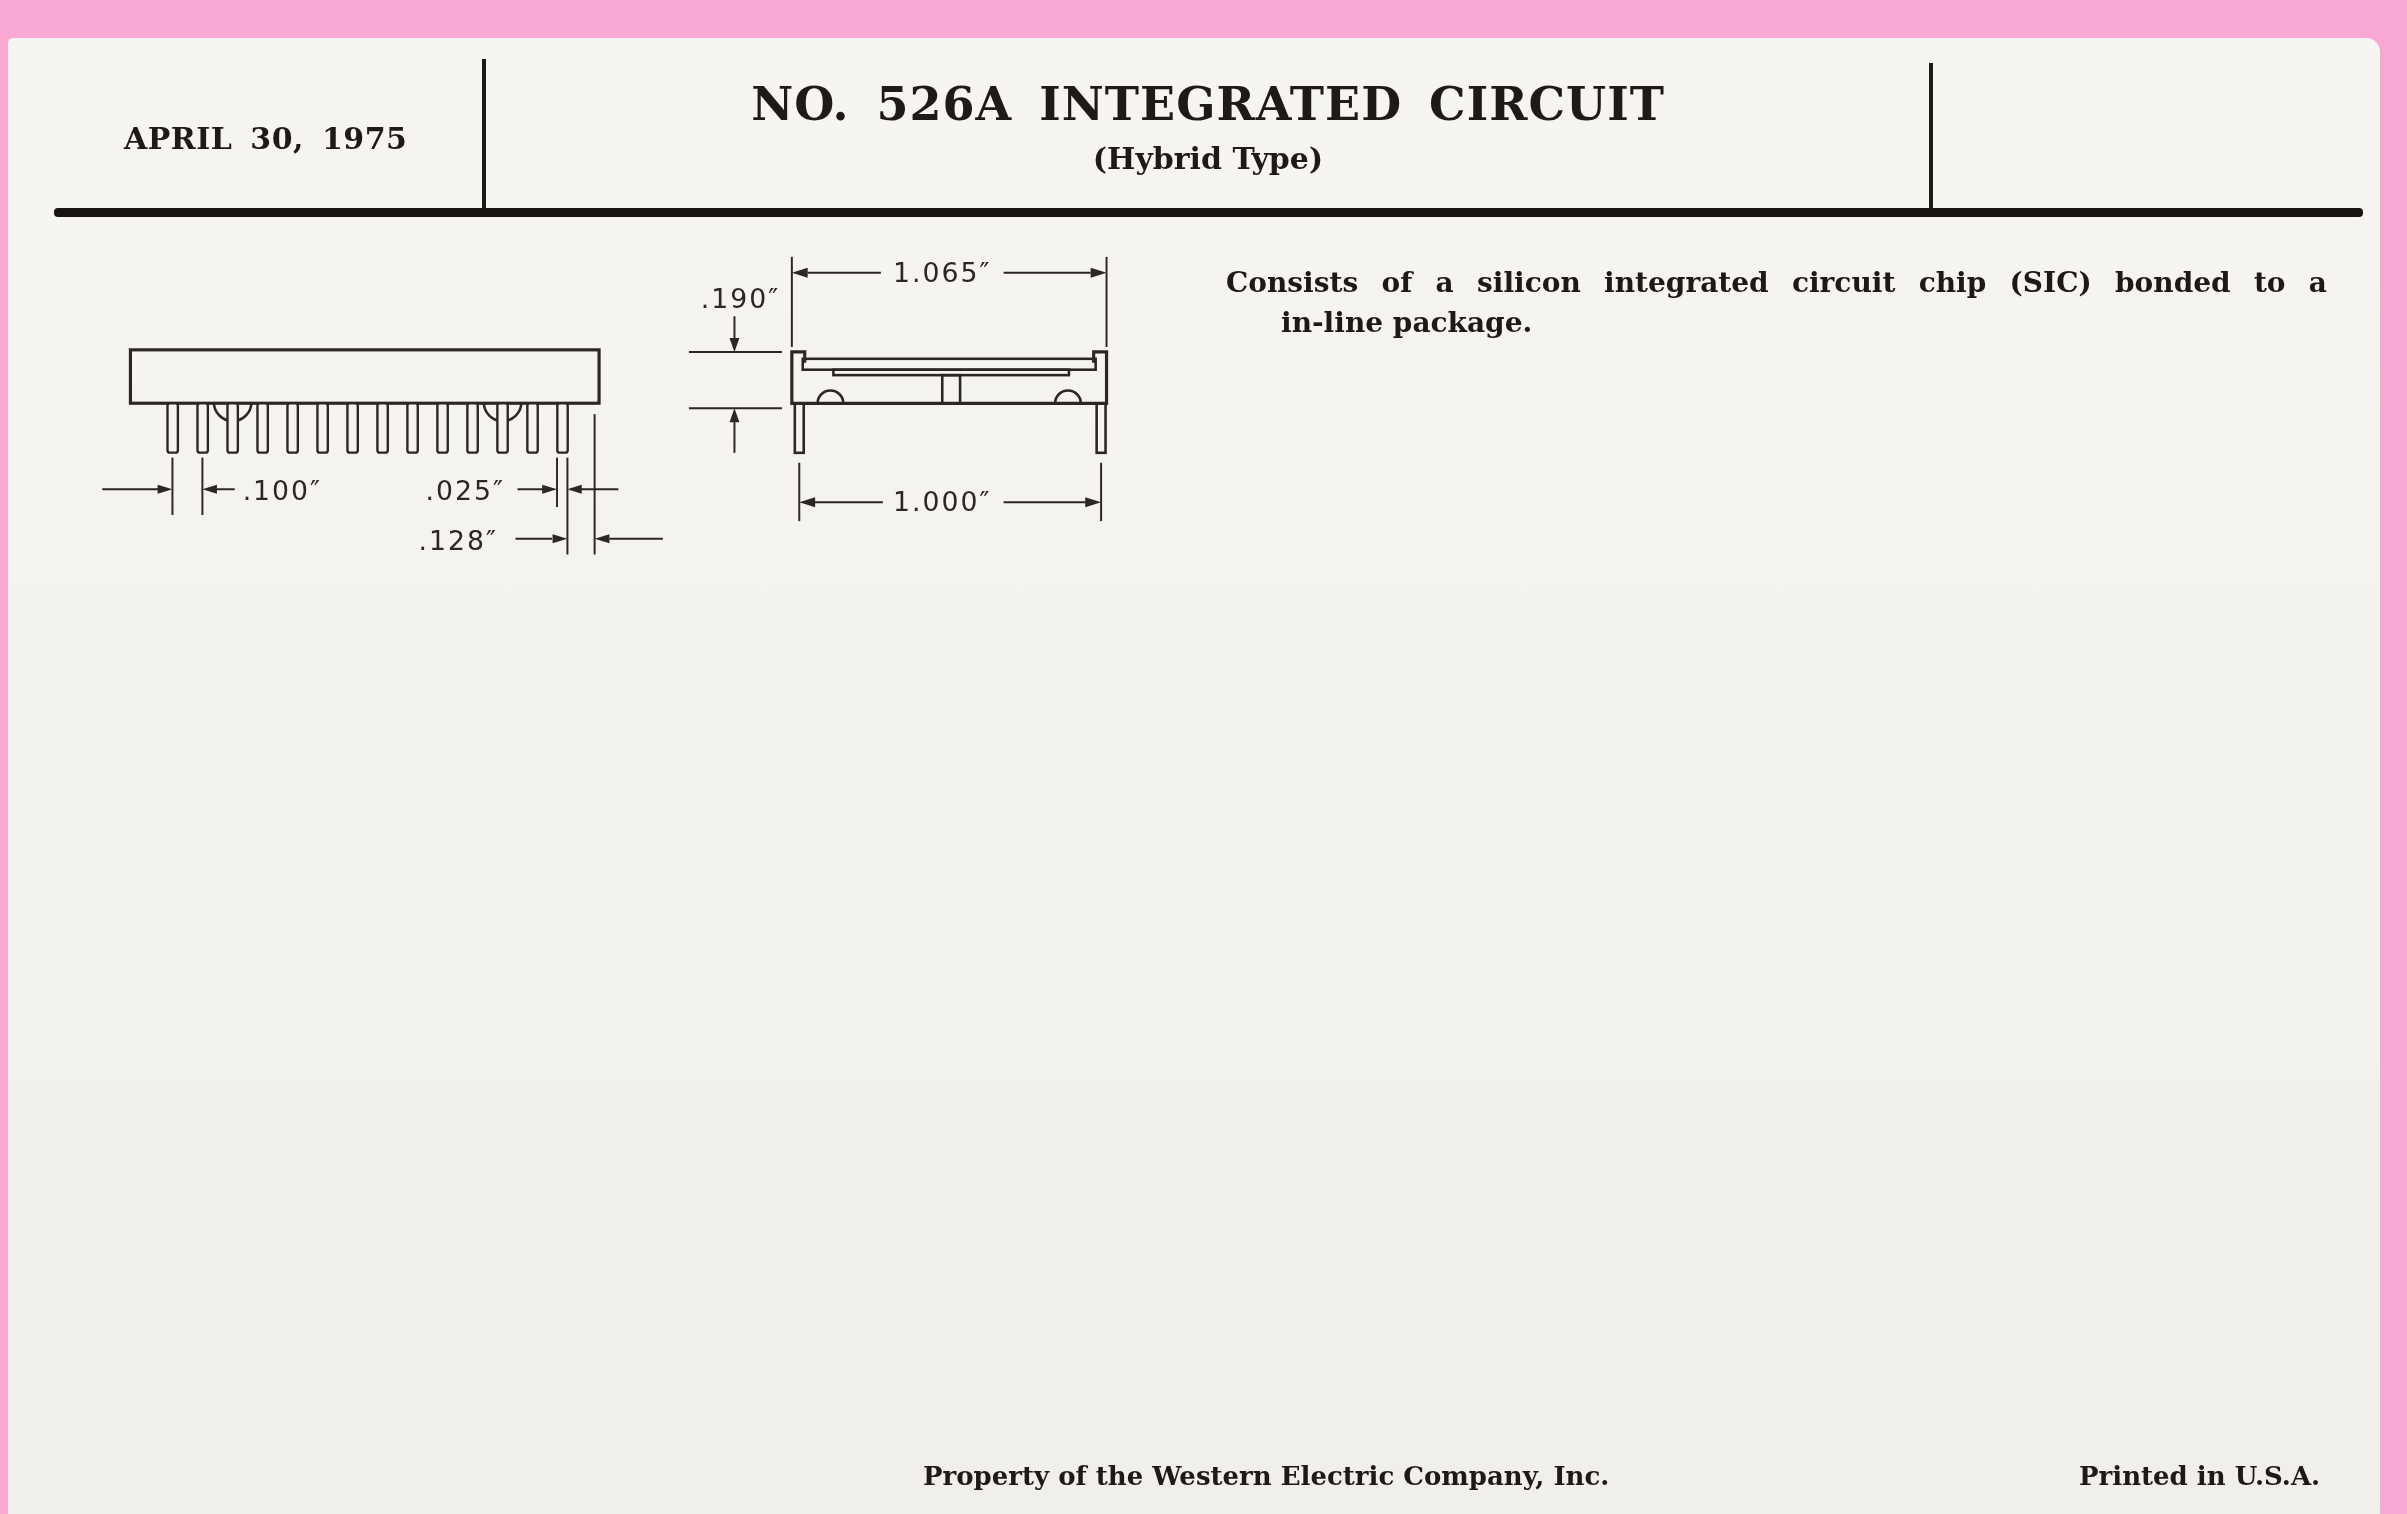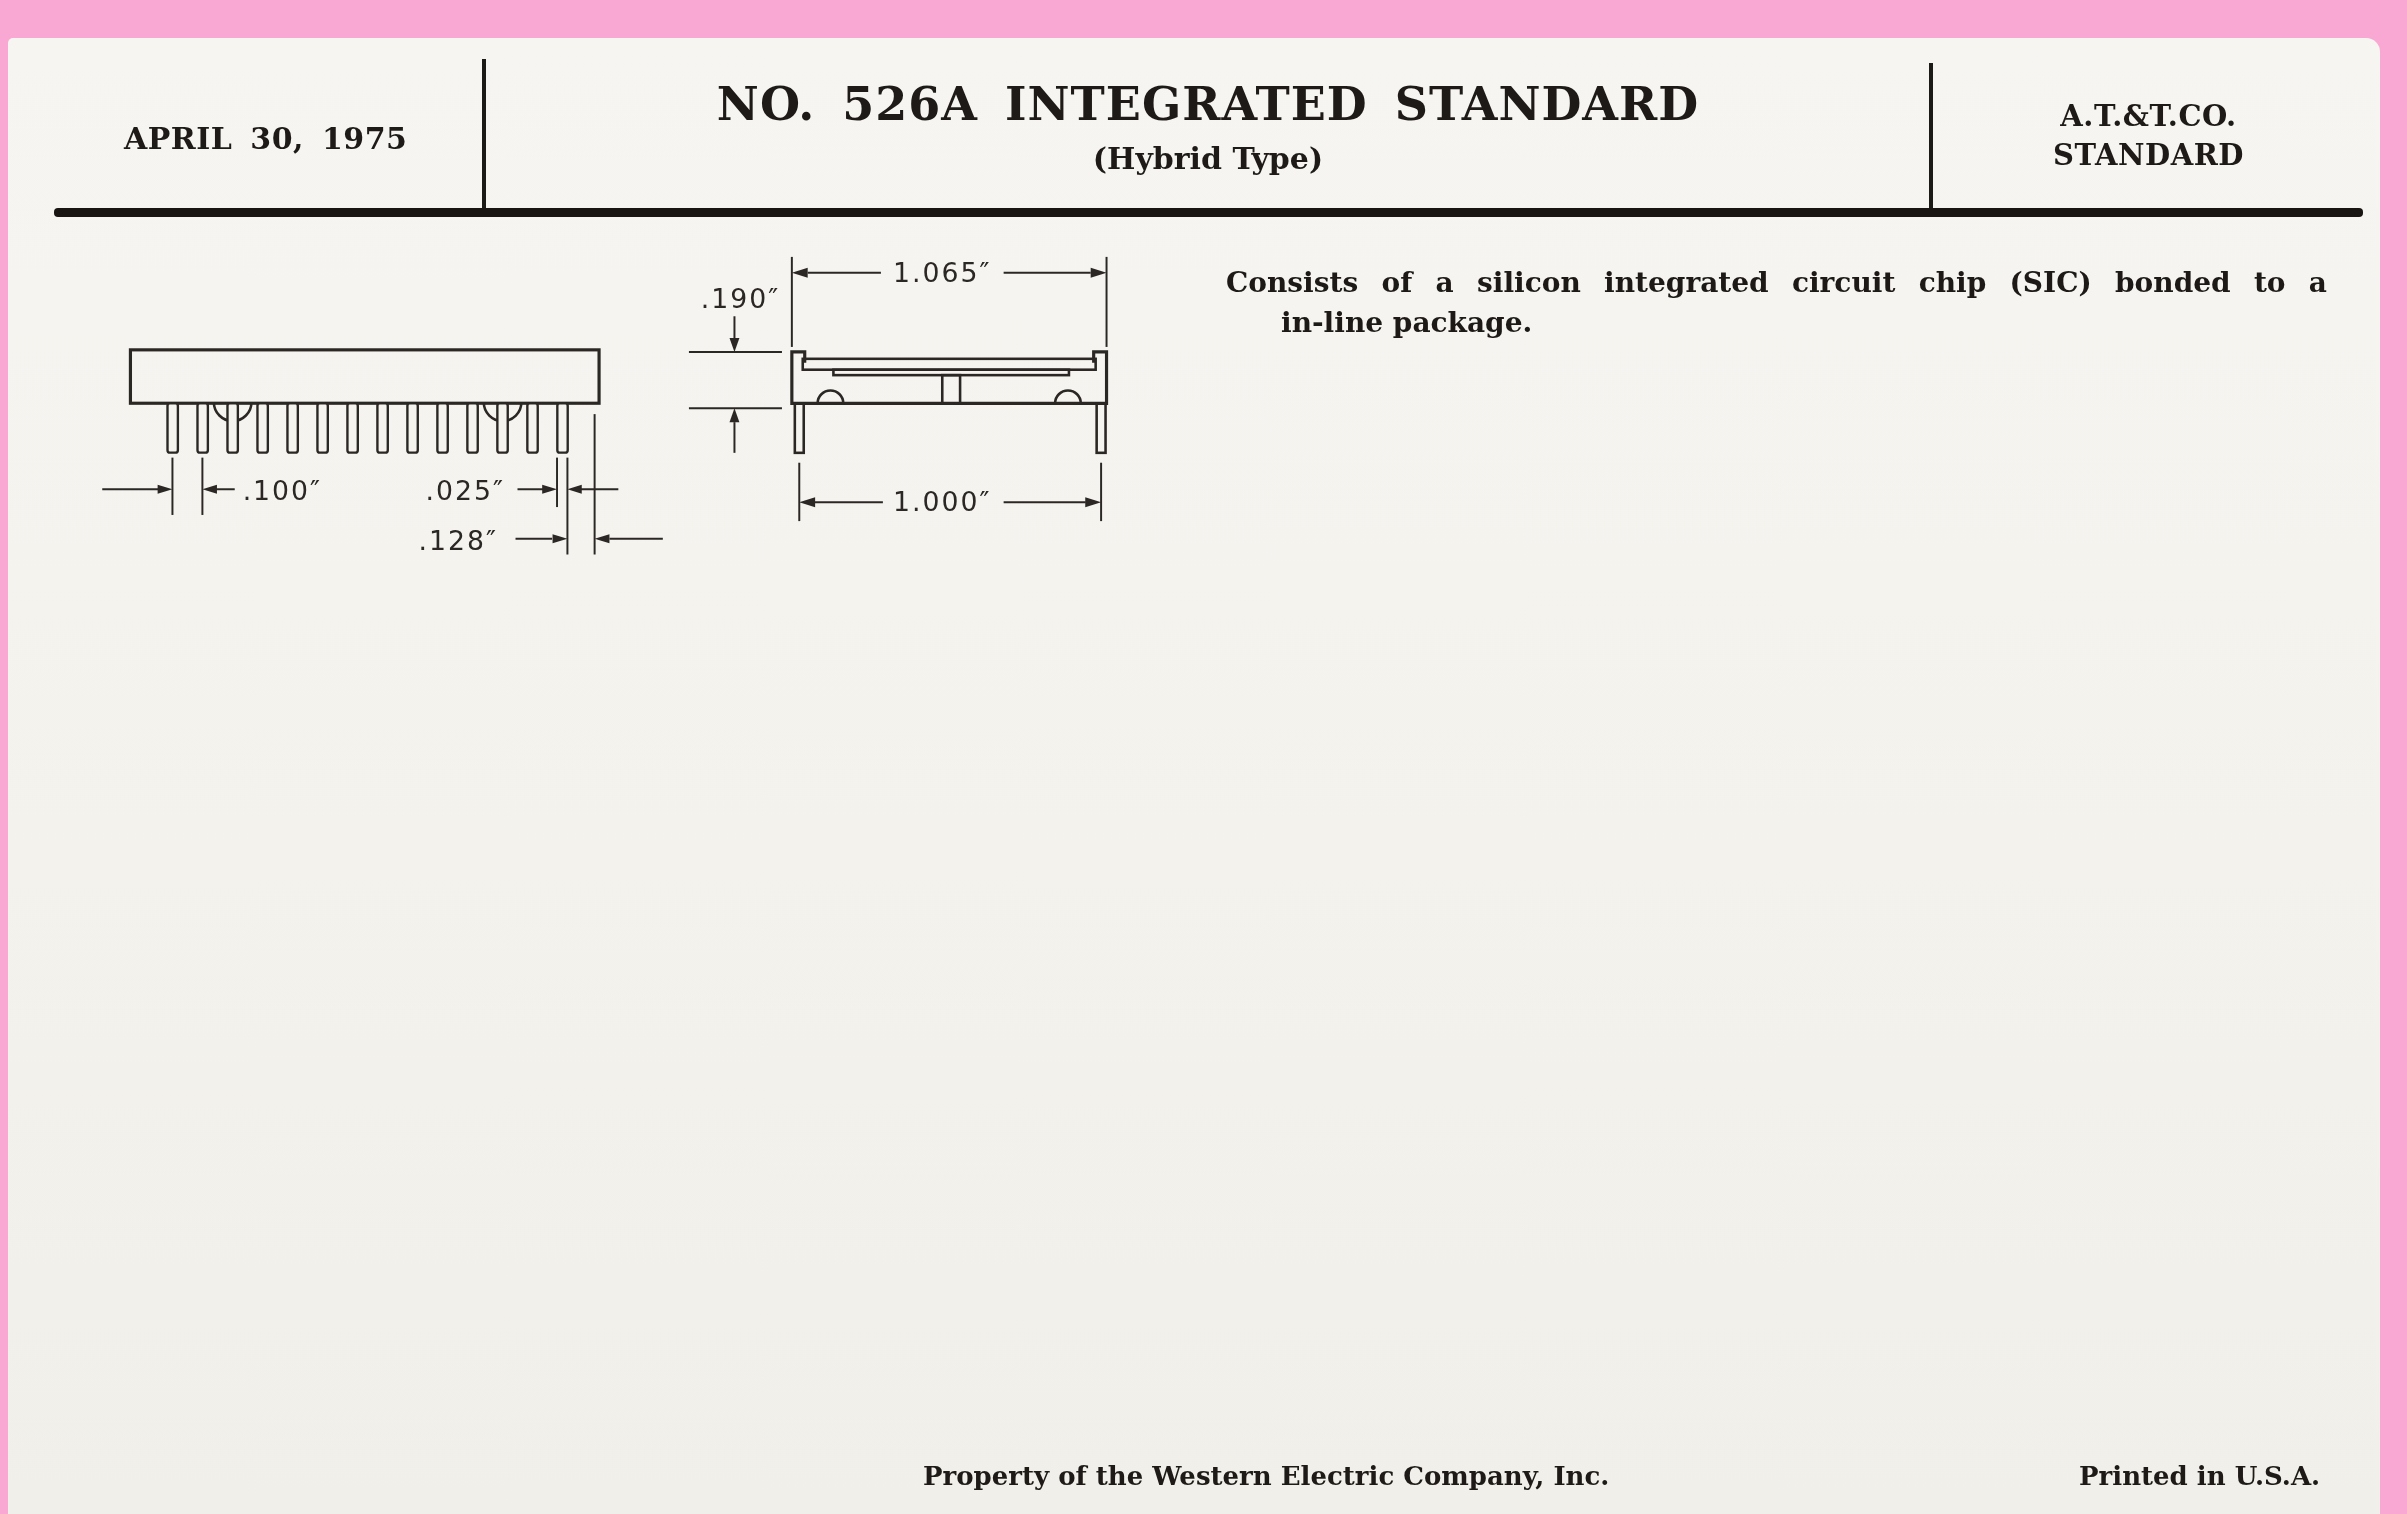--- a/index.html
+++ b/index.html
@@ -65,28 +65,24 @@
 </style>
 </head>
 <body>
 
 <div class="stage">
   <div class="page abs" style="left:8px;top:38px;"></div>
 
   <div class="abs date">APRIL 30, 1975</div>
   <div class="abs vrule vrule1"></div>
   <div class="abs titleblock">
-    <div class="title">NO. 526A INTEGRATED STANDARD</div>
+    <div class="title">NO. 526A INTEGRATED CIRCUIT</div>
     <div class="subtitle">(Hybrid Type)</div>
   </div>
   <div class="abs vrule vrule2"></div>
-  <div class="abs orgblock">
-    <div>A.T.&amp;T.CO.</div>
-    <div>STANDARD</div>
-  </div>
   <div class="abs hrule"></div>
 
   <svg class="abs" style="left:84px;top:337px;" width="604" height="262" viewBox="0 0 610 265">
 
     <path class="ink mid" d="M130.9,66 A19,19 0 0 0 168.9,66 M403.9,66 A19,19 0 0 0 441.9,66"></path>
 
     <rect class="ink thick" x="46.5" y="13" width="474" height="54"></rect>
 
     <g fill="#f5f3ee" stroke="#2a2724" stroke-width="2.4">
         <rect x="84.00" y="67" width="10.5" height="50" rx="2.5"></rect>

